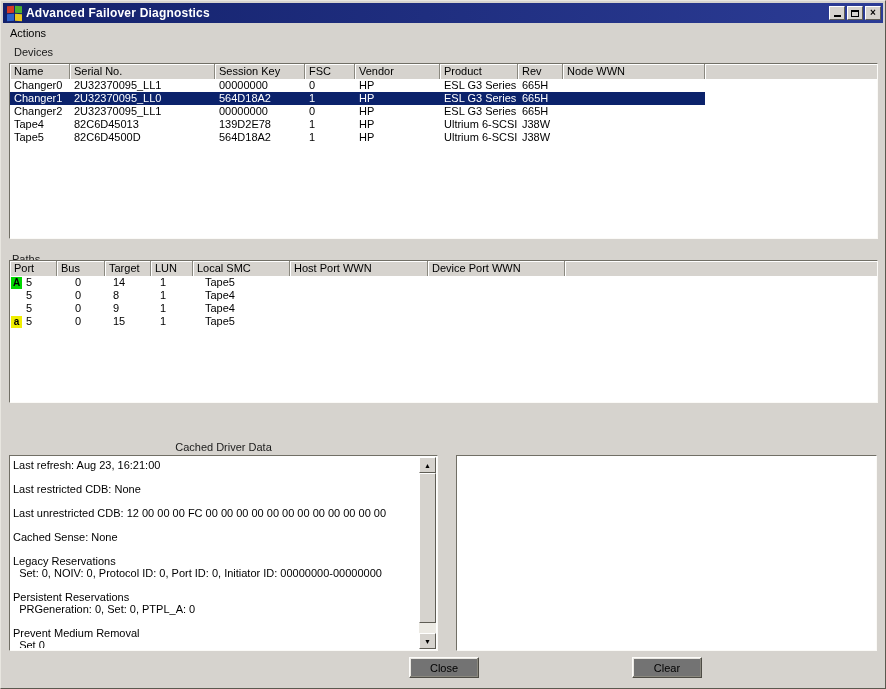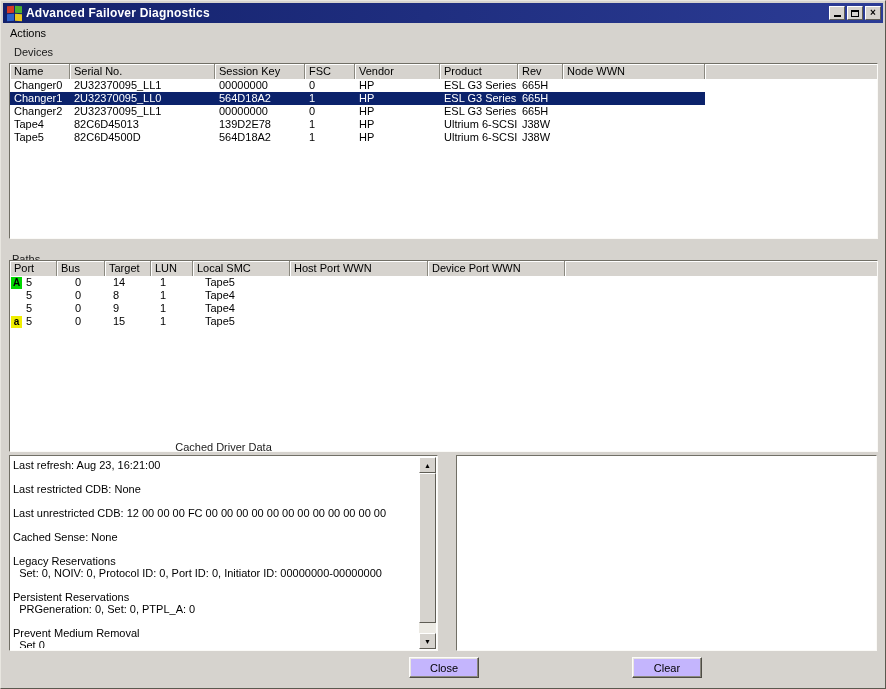--- a/index.html
+++ b/index.html
@@ -25,21 +25,21 @@
   .menubar{position:absolute;left:2px;top:22px;right:2px;height:18px;text-decoration:underline;}
   .menu-item{display:inline-block;font-size:11px;padding:3px 7px 2px 7px;color:#000;}
   
   .group-label{position:absolute;font-size:11px;color:#1a1a1a;}
   .lbl-devices{left:13px;top:45px;}
   .lbl-paths{left:11px;top:252px;}
   
   .listview{position:absolute;left:8px;width:869px;background:#fff;box-sizing:border-box;
     border-top:1px solid #716f66;border-left:1px solid #716f66;border-right:1px solid #fbfaf7;border-bottom:1px solid #fbfaf7;overflow:hidden;}
   .lv-devices{top:62px;height:176px;}
-  .lv-paths{top:259px;height:192px;}
+  .lv-paths{top:259px;height:143px;}
   .lv-header{display:flex;height:15px;background:#d6d3ce;}
   .hcell{font-size:11px;line-height:15px;padding-left:4px;box-sizing:border-box;background:#d6d3ce;
     border-right:1px solid #8a887f;box-shadow:inset 1px 1px 0 #ffffff;white-space:nowrap;overflow:hidden;flex-shrink:0;}
   .hcell.fill{flex:1;border-right:none;}
   .lv-row{display:flex;height:13px;}
   .row-main{display:flex;flex-shrink:0;}
   .row-fill{flex:1;background:#fff;}
   .cell{font-size:11px;line-height:13px;padding-left:4px;box-sizing:border-box;white-space:nowrap;overflow:hidden;flex-shrink:0;}
   .port-cell{display:flex;align-items:center;padding-left:1px;}
   .path-badge{display:inline-block;width:11px;height:12px;font-size:10px;font-weight:bold;color:#000;text-align:center;line-height:12px;margin-right:4px;}
@@ -55,21 +55,21 @@
   .pane-cached pre{margin:0;position:absolute;left:3px;top:3px;right:21px;bottom:2px;
     font-family:"Liberation Sans",sans-serif;font-size:11px;line-height:12px;white-space:pre-wrap;color:#000;overflow:hidden;}
   .scrollbar{position:absolute;top:1px;right:1px;bottom:1px;width:17px;background:#eceae4;}
   .sb-btn{position:absolute;left:0;width:17px;height:16px;background:#d6d3ce;border:1px solid;border-color:#fff #5f5d55 #5f5d55 #fff;
     box-sizing:border-box;display:flex;align-items:center;justify-content:center;font-size:7px;color:#000;padding:0;}
   .sb-up{top:0;}
   .sb-down{bottom:0;}
   .sb-thumb{position:absolute;left:0;top:16px;width:17px;height:calc(100% - 42px);background:#d6d3ce;
     border:1px solid;border-color:#fff #5f5d55 #5f5d55 #fff;box-sizing:border-box;}
   
-  .push-btn{position:absolute;top:656px;width:70px;height:21px;background:#c4b5fd;font-size:11px;color:#000;
+  .push-btn{position:absolute;top:656px;width:70px;height:21px;background:#737373;font-size:11px;color:#000;
     font-family:"Liberation Sans",sans-serif;border:1px solid;border-color:#fdfcfa #4e4c45 #4e4c45 #fdfcfa;
     box-shadow:inset -1px -1px 0 #8a887f, inset 1px 1px 0 #e9e7e1;padding:0;}
   .btn-close{left:408px;}
   .btn-clear{left:631px;}
 </style>
 </head>
 <body>
 
 <div class="window">
 

